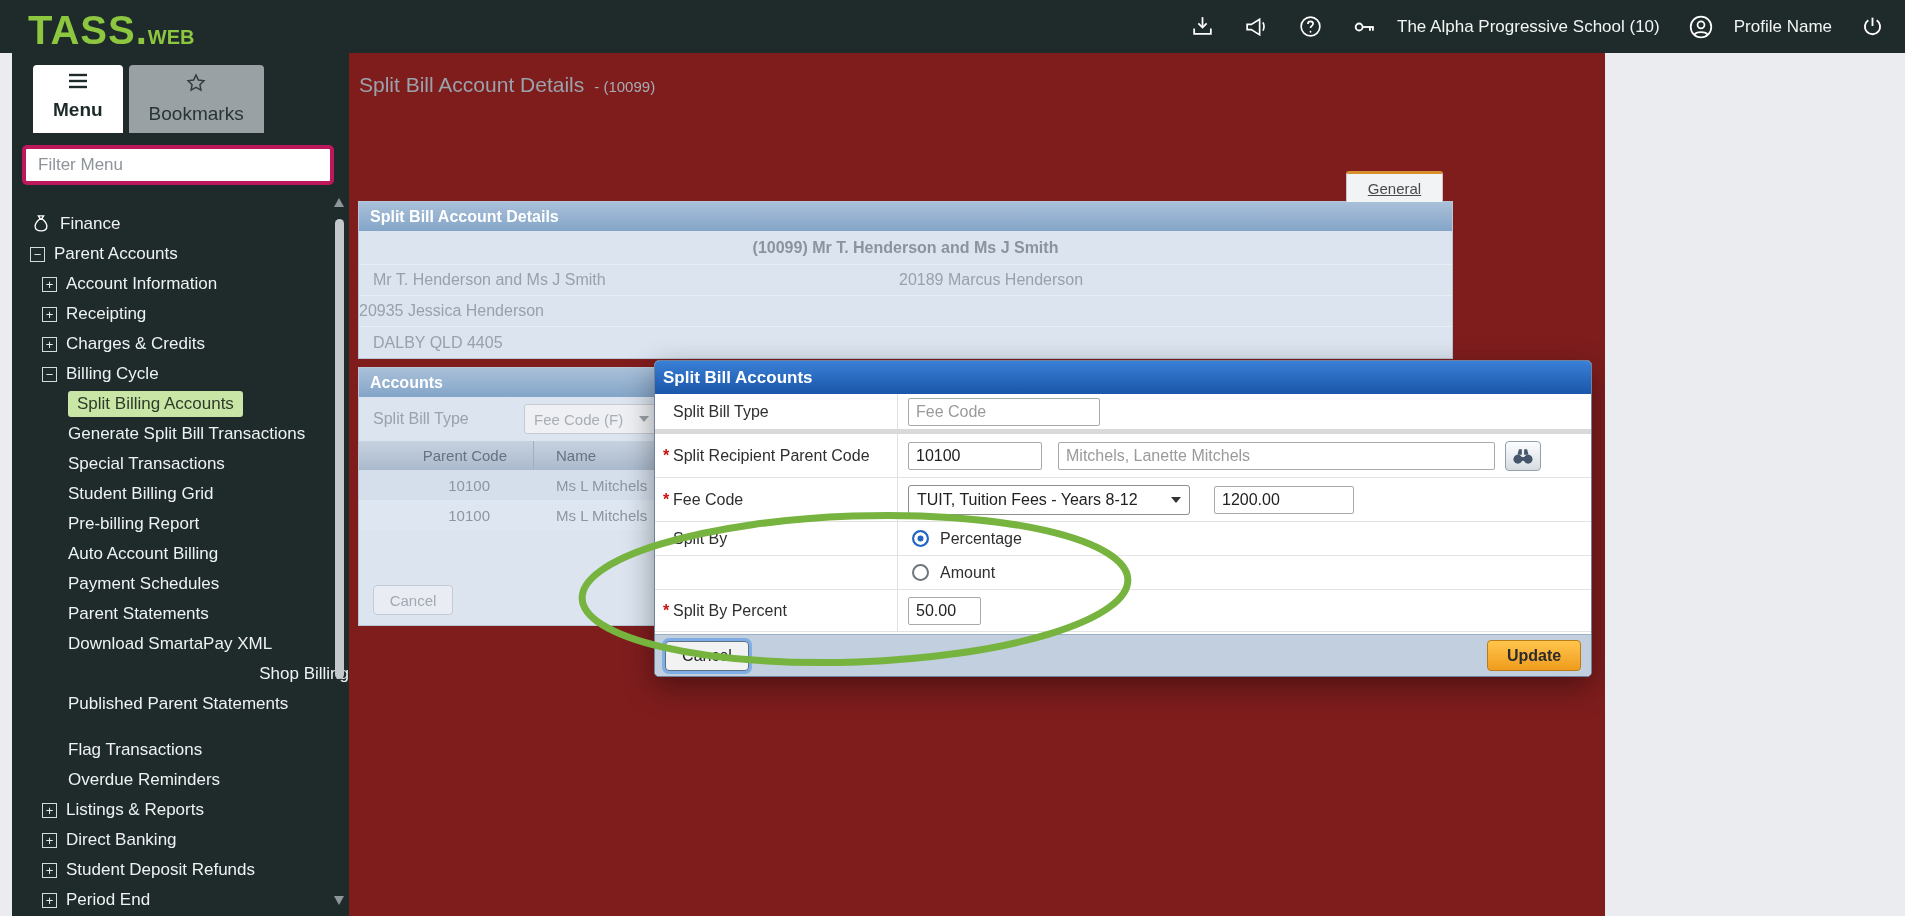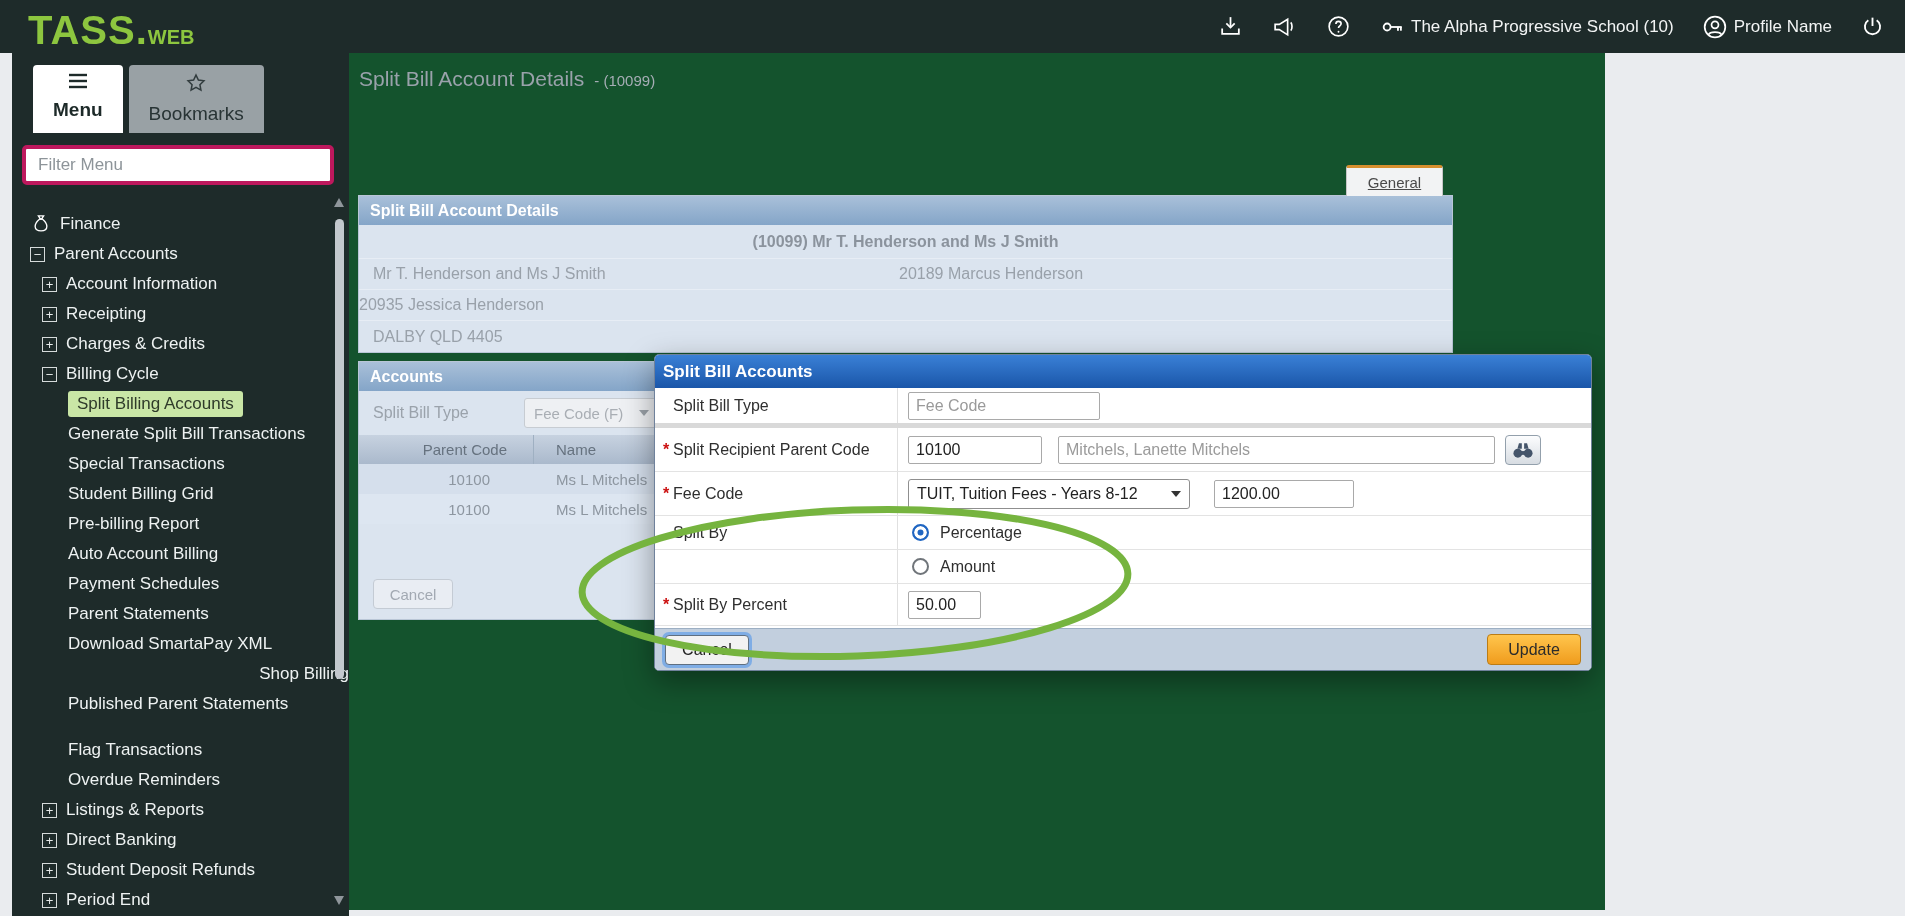--- a/index.html
+++ b/index.html
@@ -3,21 +3,21 @@
 <meta charset="utf-8">
 <style>
   * { margin:0; padding:0; box-sizing:border-box; }
   html,body { width:1905px; height:916px; }
   body { font-family:"Liberation Sans","DejaVu Sans",sans-serif; background:#eaecef; overflow:hidden; }
   .app { position:relative; width:1905px; height:916px; }
 
   
   .topbar { position:absolute; left:0; top:0; width:1905px; height:53px; background:#1e2b2a; z-index:5; }
   .topbar-right { position:absolute; right:20px; top:0; height:53px; display:flex; align-items:center; gap:28px; color:#f2f4f4; font-size:17px; }
-  .tb-item { display:flex; align-items:center; gap:6px; cursor:pointer; white-space:nowrap; }
+  .tb-item { display:flex; align-items:center; gap:20px; cursor:pointer; white-space:nowrap; }
   .tb-icon { display:flex; align-items:center; cursor:pointer; }
 
   
   .sidebar { position:absolute; left:12px; top:0; width:337px; height:916px; background:#1e2b2a; z-index:6; overflow:hidden; }
   .logo { padding:8px 0 0 16px; cursor:pointer; display:flex; align-items:baseline; }
   .logo-tass { color:#8dc63f; font-size:40px; font-weight:bold; letter-spacing:1px; }
   .logo-web { color:#8dc63f; font-size:20px; font-weight:bold; }
   .side-tabs { display:flex; margin:12px 0 0 21px; gap:6px; }
   .side-tab { display:flex; align-items:center; gap:10px; padding:8px 20px; border-radius:4px 4px 0 0; font-size:19px; cursor:pointer;flex-direction:column; }
   .side-tab.active { background:#ffffff; color:#1d2a29; font-weight:bold; }
@@ -29,21 +29,21 @@
   .tree-item { display:flex; align-items:center; height:30px; color:#eef2f2; font-size:17px; cursor:pointer; white-space:nowrap; }
   .toggle-box { width:15px; height:15px; border:1px solid #d6dbdb; color:#e8ecec; font-size:13px; line-height:13px; text-align:center; margin-right:9px; flex:0 0 15px; }
   .tree-item.selected .tree-label { background:#c9e6a6; color:#2f3b2a; padding:3px 9px; border-radius:3px; }
   .fin-icon { margin-right:8px; display:flex; }
   .sb-scroll-thumb { position:absolute; right:5px; top:219px; width:9px; height:460px; background:#c3c8cd; border-radius:5px; cursor:pointer; }
   .sb-arrow { position:absolute; right:5px; width:0; height:0; border-left:5px solid transparent; border-right:5px solid transparent; cursor:pointer; }
   .sb-arrow.up { top:198px; border-bottom:9px solid #8f969b; }
   .sb-arrow.down { top:896px; border-top:9px solid #8f969b; }
 
   
-  .main { position:absolute; left:337px; top:47px; width:1268px; height:863px; background:#14532d; overflow:hidden; }
+  .main { position:absolute; left:337px; top:53px; width:1268px; height:863px; background:#7f1d1d; overflow:hidden; }
   .page-title-row { position:absolute; left:22px; top:20px; display:flex; align-items:baseline; gap:10px; }
   .page-title { font-size:21px; color:#9aa2ab; }
   .page-subtitle { font-size:15px; color:#a6adb5; }
 
   .general-tab { position:absolute; left:1009px; top:118px; width:97px; height:31px; background:#f2f3f4; border:1px solid #c6c6c6; border-bottom:none; border-top:3px solid #d78f2e; display:flex; align-items:center; justify-content:center; font-size:15px; color:#4a4a4a; text-decoration:underline; cursor:pointer; z-index:8; border-radius:3px 3px 0 0; }
 
   .panel { position:absolute; left:21px; width:1095px; border:1px solid #b9c6d6; background:#dbe4ef; }
   .panel-header { height:29px; background:linear-gradient(#a9c0d9,#84a5c8); color:#fff; font-weight:bold; font-size:16px; display:flex; align-items:center; padding-left:11px; }
   .details-panel { top:148px; height:158px; z-index:7; }
   .acct-title-row { height:34px; display:flex; align-items:center; justify-content:center; font-weight:bold; color:#8b939d; font-size:16px; border-bottom:1px solid #e7edf5; }
@@ -80,21 +80,21 @@
   .ti.gray { color:#9a9a9a; }
   .w192{width:192px} .w134{width:134px} .w437{width:437px; margin-left:16px;} .w140{width:140px; margin-left:24px;} .w73{width:73px}
   .binoc-btn { width:36px; height:30px; margin-left:10px; background:linear-gradient(#fcfdfe,#d7dce2); border:1px solid #93a0ac; border-radius:4px; display:flex; align-items:center; justify-content:center; cursor:pointer; }
   .m-select { width:282px; height:30px; border:1px solid #8f8f8f; border-radius:3px; background:#fff; display:flex; align-items:center; justify-content:space-between; padding:0 8px; font-size:16px; color:#222; cursor:pointer;gap:11px; }
   .m-select .caret { border-top-color:#333; }
   .radio { width:17px; height:17px; border-radius:50%; background:#fff; border:2px solid #70757a; display:inline-block; flex:0 0 17px; margin-left:4px; cursor:pointer; }
   .radio.checked { border-color:#2066c2; background:#2066c2; box-shadow:inset 0 0 0 3.5px #fff; }
   .radio-label { margin-left:11px; font-size:16px; color:#2f2f2f; }
   .modal-footer { margin-top:auto; flex:0 0 42px; background:#c2cfde; border-top:1px solid #9dafc3; display:flex; align-items:center; justify-content:space-between; padding:0 10px; }
   .btn-cancel { width:84px; height:30px; background:#f2f2f2; border:1px solid #5f6f80; border-radius:4px; font-size:16px; color:#222; box-shadow:0 0 0 3px rgba(82,150,233,.6); cursor:pointer; font-family:inherit; }
-  .btn-update { width:94px; height:31px; background:linear-gradient(#ffc54d,#f09c1d); border:1px solid #bb7c15; border-radius:4px; font-size:16px; font-weight:normal; color:#2b2b2b; cursor:pointer; font-family:inherit; }
+  .btn-update { width:94px; height:31px; background:linear-gradient(#ffc54d,#f09c1d); border:1px solid #bb7c15; border-radius:4px; font-size:16px; font-weight:bold; color:#2b2b2b; cursor:pointer; font-family:inherit; }
 
   .annotation { position:absolute; left:0; top:0; width:1568px; height:863px; pointer-events:none; z-index:60; }
 </style>
 </head>
 <body>
 
 <div class="app">
 
   <header class="topbar">
     <div class="topbar-right">

